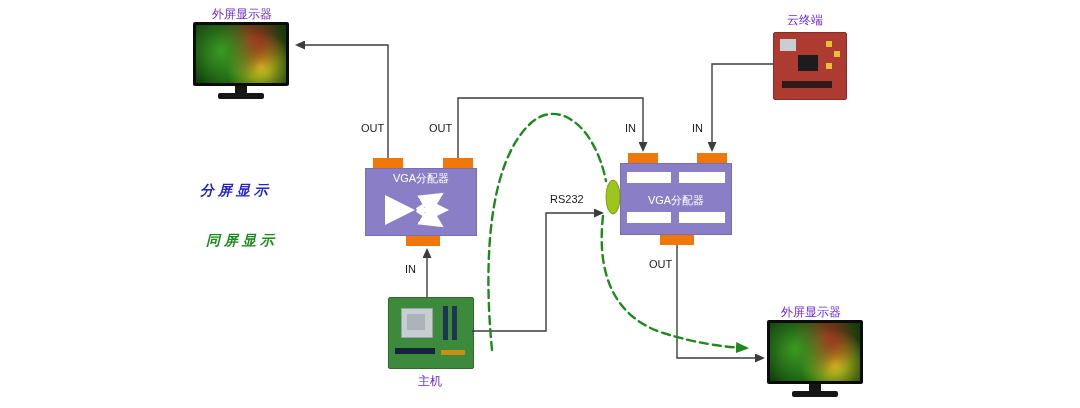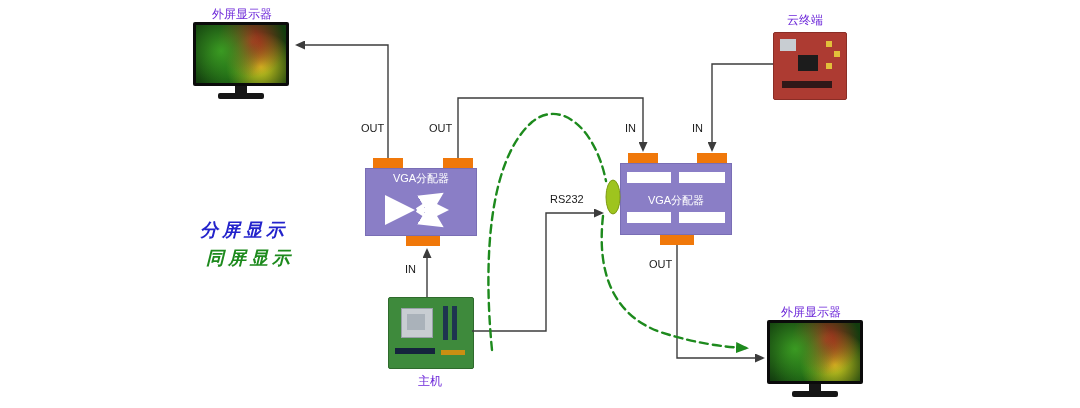--- a/index.html
+++ b/index.html
@@ -5,24 +5,23 @@
   html,body{margin:0;padding:0;background:#fff;}
   .canvas{
     position:relative;width:1080px;height:408px;background:#ffffff;overflow:hidden;
     font-family:"Liberation Sans",sans-serif;
   }
 
   
   .node-label{position:absolute;font-size:12px;color:#6d28d9;z-index:4;white-space:nowrap;}
   .port-label{position:absolute;font-size:11px;color:#1a1a1a;z-index:4;white-space:nowrap;background:#fff;padding:0 1px;}
   .script-label{
-    position:absolute;font-size:18px;font-weight:bold;font-style:italic;
+    position:absolute;font-size:14px;font-weight:bold;font-style:italic;
     letter-spacing:4px;z-index:4;white-space:nowrap;
     font-family:"DejaVu Serif",serif;
-    margin-top:36px;
   }
   .script-blue{color:var(--split-blue,#2323cb);}
   .script-green{color:var(--same-green,#1d8a1d);}
 
   
   .devbox{
     position:absolute;background:var(--box-purple,#8a7ec6);z-index:2;
     box-shadow:0 0 0 1px rgba(90,80,150,.35) inset;
   }
   .devbox .box-title{
@@ -64,21 +63,21 @@
   .mk-black{fill:var(--wire-black,#3c3c3c);}
   .mk-green{fill:var(--dashed-green,#1d8a1d);}
   .conn-ellipse{fill:var(--connector-green,#9ec41e);stroke:#7d9b12;stroke-width:1;}
 </style>
 </head>
 <body>
 
 <div class="canvas">
 
   <div class="script-label script-blue" style="left:200px;top:182px;">分屏显示</div>
-  <div class="script-label script-green" style="left:206px;top:210px;">同屏显示</div>
+  <div class="script-label script-green" style="left:206px;top:232px;">同屏显示</div>
 
   <div class="node-label" style="left:212px;top:6px;">外屏显示器</div>
   <div class="monitor" style="left:193px;top:22px;">
     <div class="screen">
       <div class="screen-img"></div>
     </div>
     <div class="neck"></div>
     <div class="base"></div>
   </div>
 

